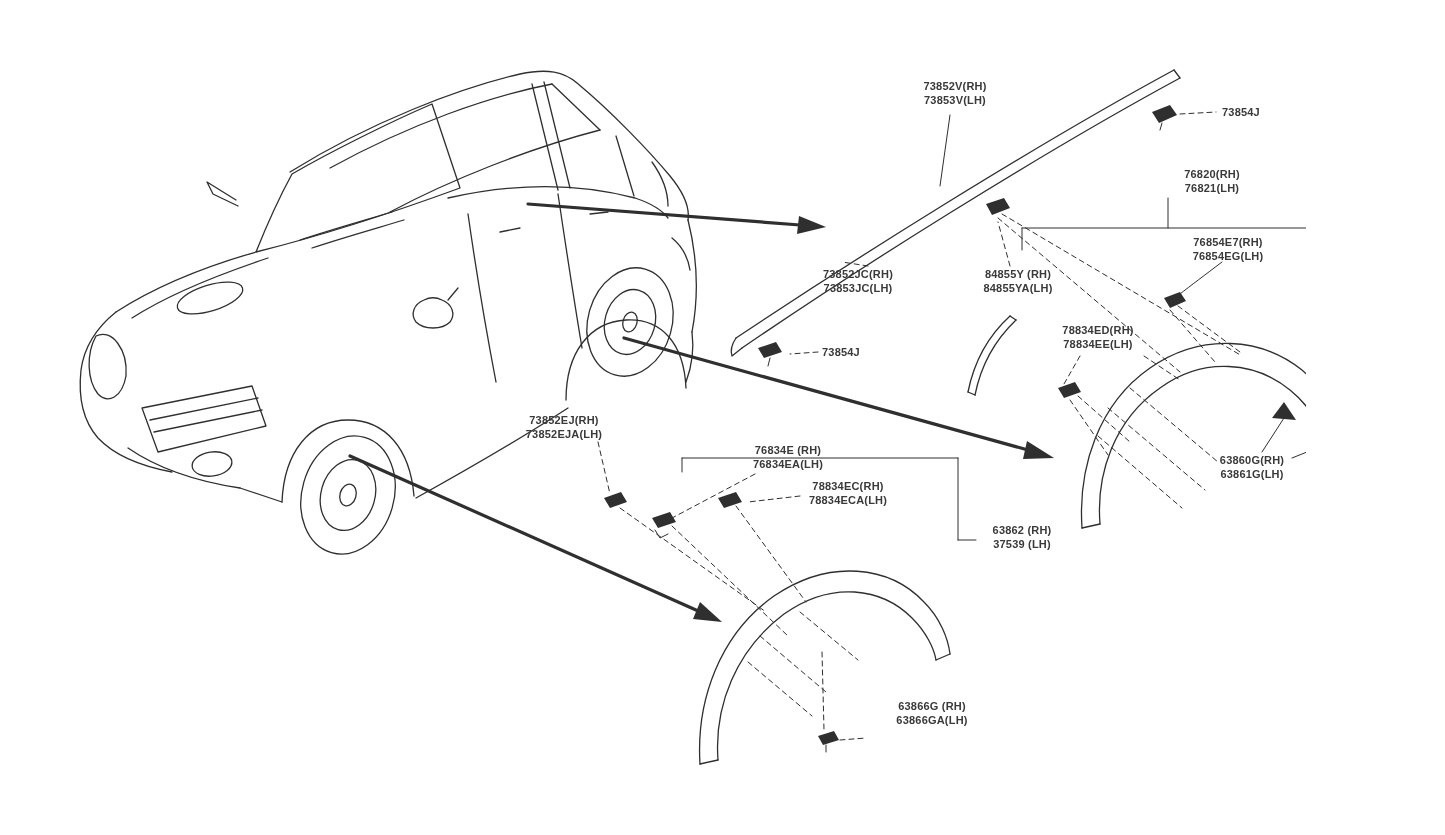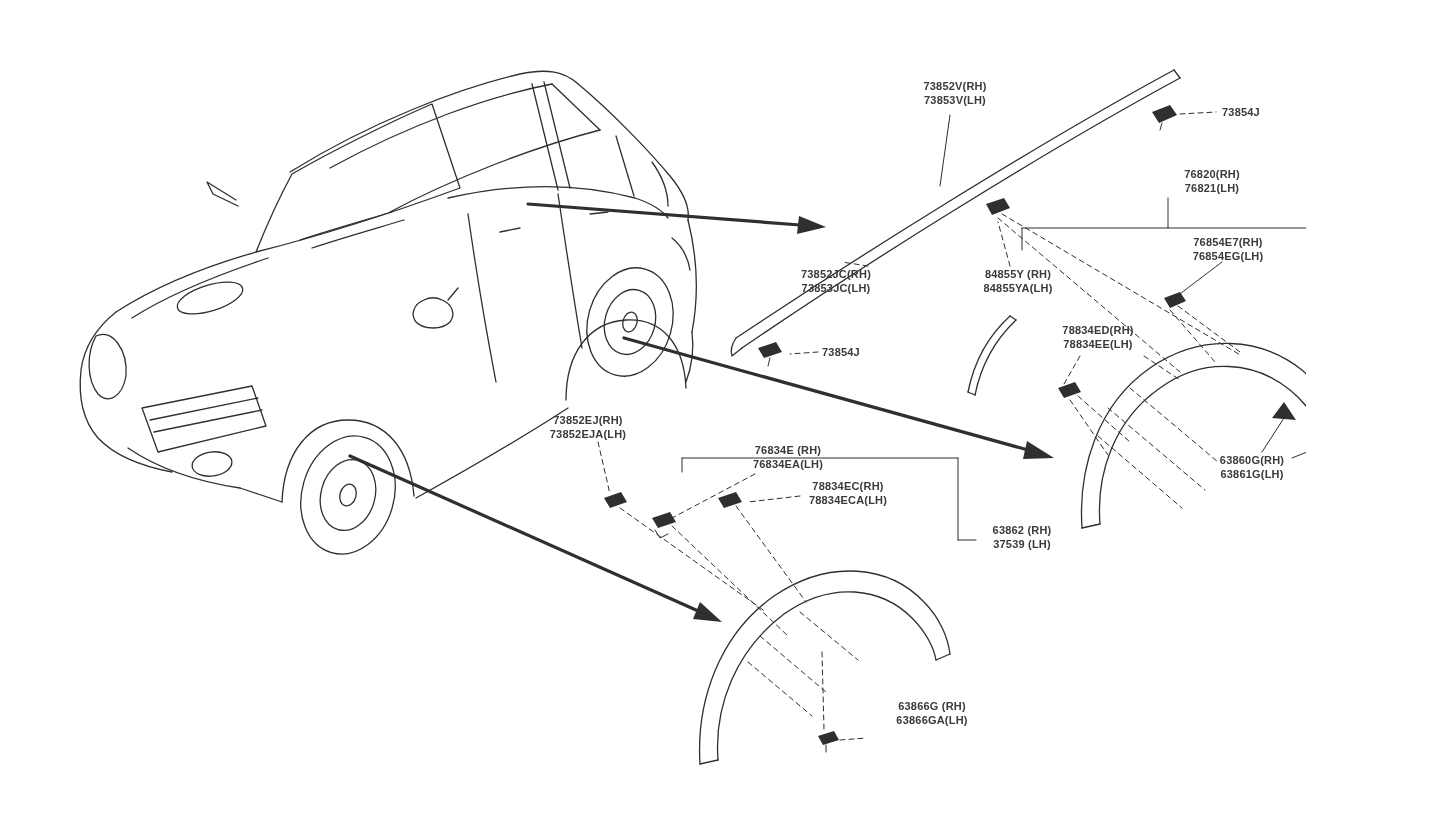--- a/index.html
+++ b/index.html
@@ -188,40 +188,40 @@
   <div class="label" style="left:1212px;top:168px">
     <span>76820(RH)</span>
     <span>76821(LH)</span>
   </div>
 
   <div class="label" style="left:1228px;top:236px">
     <span>76854E7(RH)</span>
     <span>76854EG(LH)</span>
   </div>
 
-  <div class="label" style="left:836px;top:268px">
+  <div class="label" style="left:858px;top:268px">
     <span>73852JC(RH)</span>
     <span>73853JC(LH)</span>
   </div>
 
   <div class="label" style="left:1018px;top:268px">
     <span>84855Y (RH)</span>
     <span>84855YA(LH)</span>
   </div>
 
   <div class="label" style="left:1098px;top:324px">
     <span>78834ED(RH)</span>
     <span>78834EE(LH)</span>
   </div>
 
   <div class="label left" style="left:822px;top:346px">
     <span>73854J</span>
   </div>
 
-  <div class="label" style="left:588px;top:414px">
+  <div class="label" style="left:564px;top:414px">
     <span>73852EJ(RH)</span>
     <span>73852EJA(LH)</span>
   </div>
 
   <div class="label" style="left:788px;top:444px">
     <span>76834E (RH)</span>
     <span>76834EA(LH)</span>
   </div>
 
   <div class="label" style="left:848px;top:480px">

